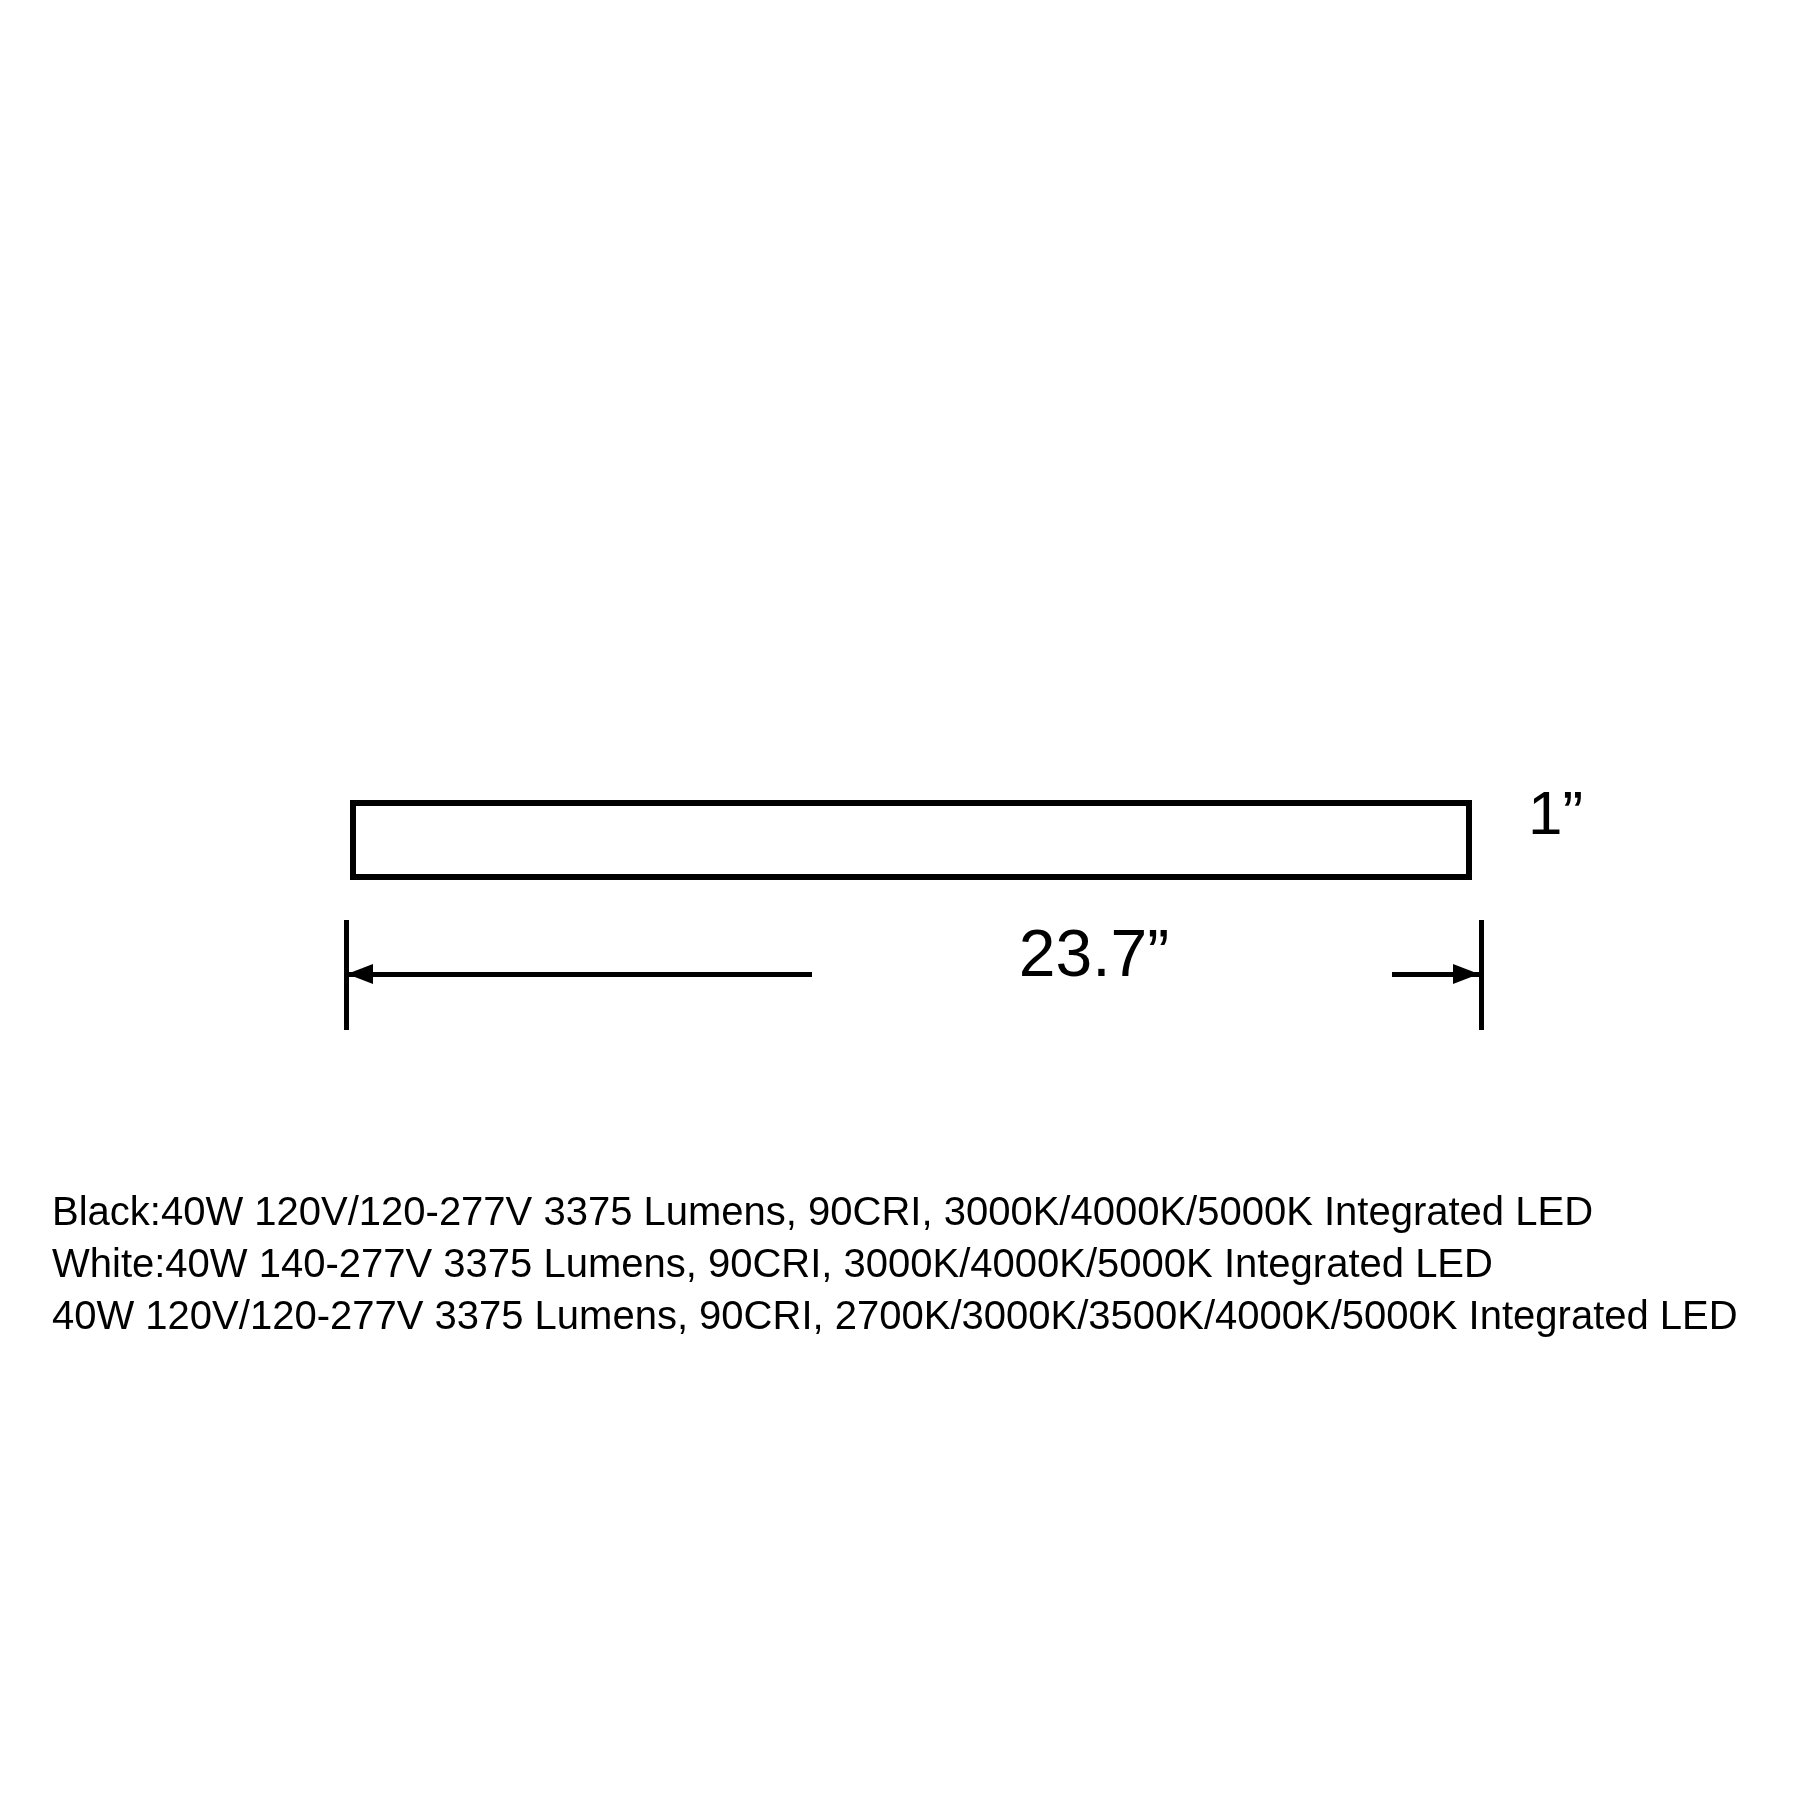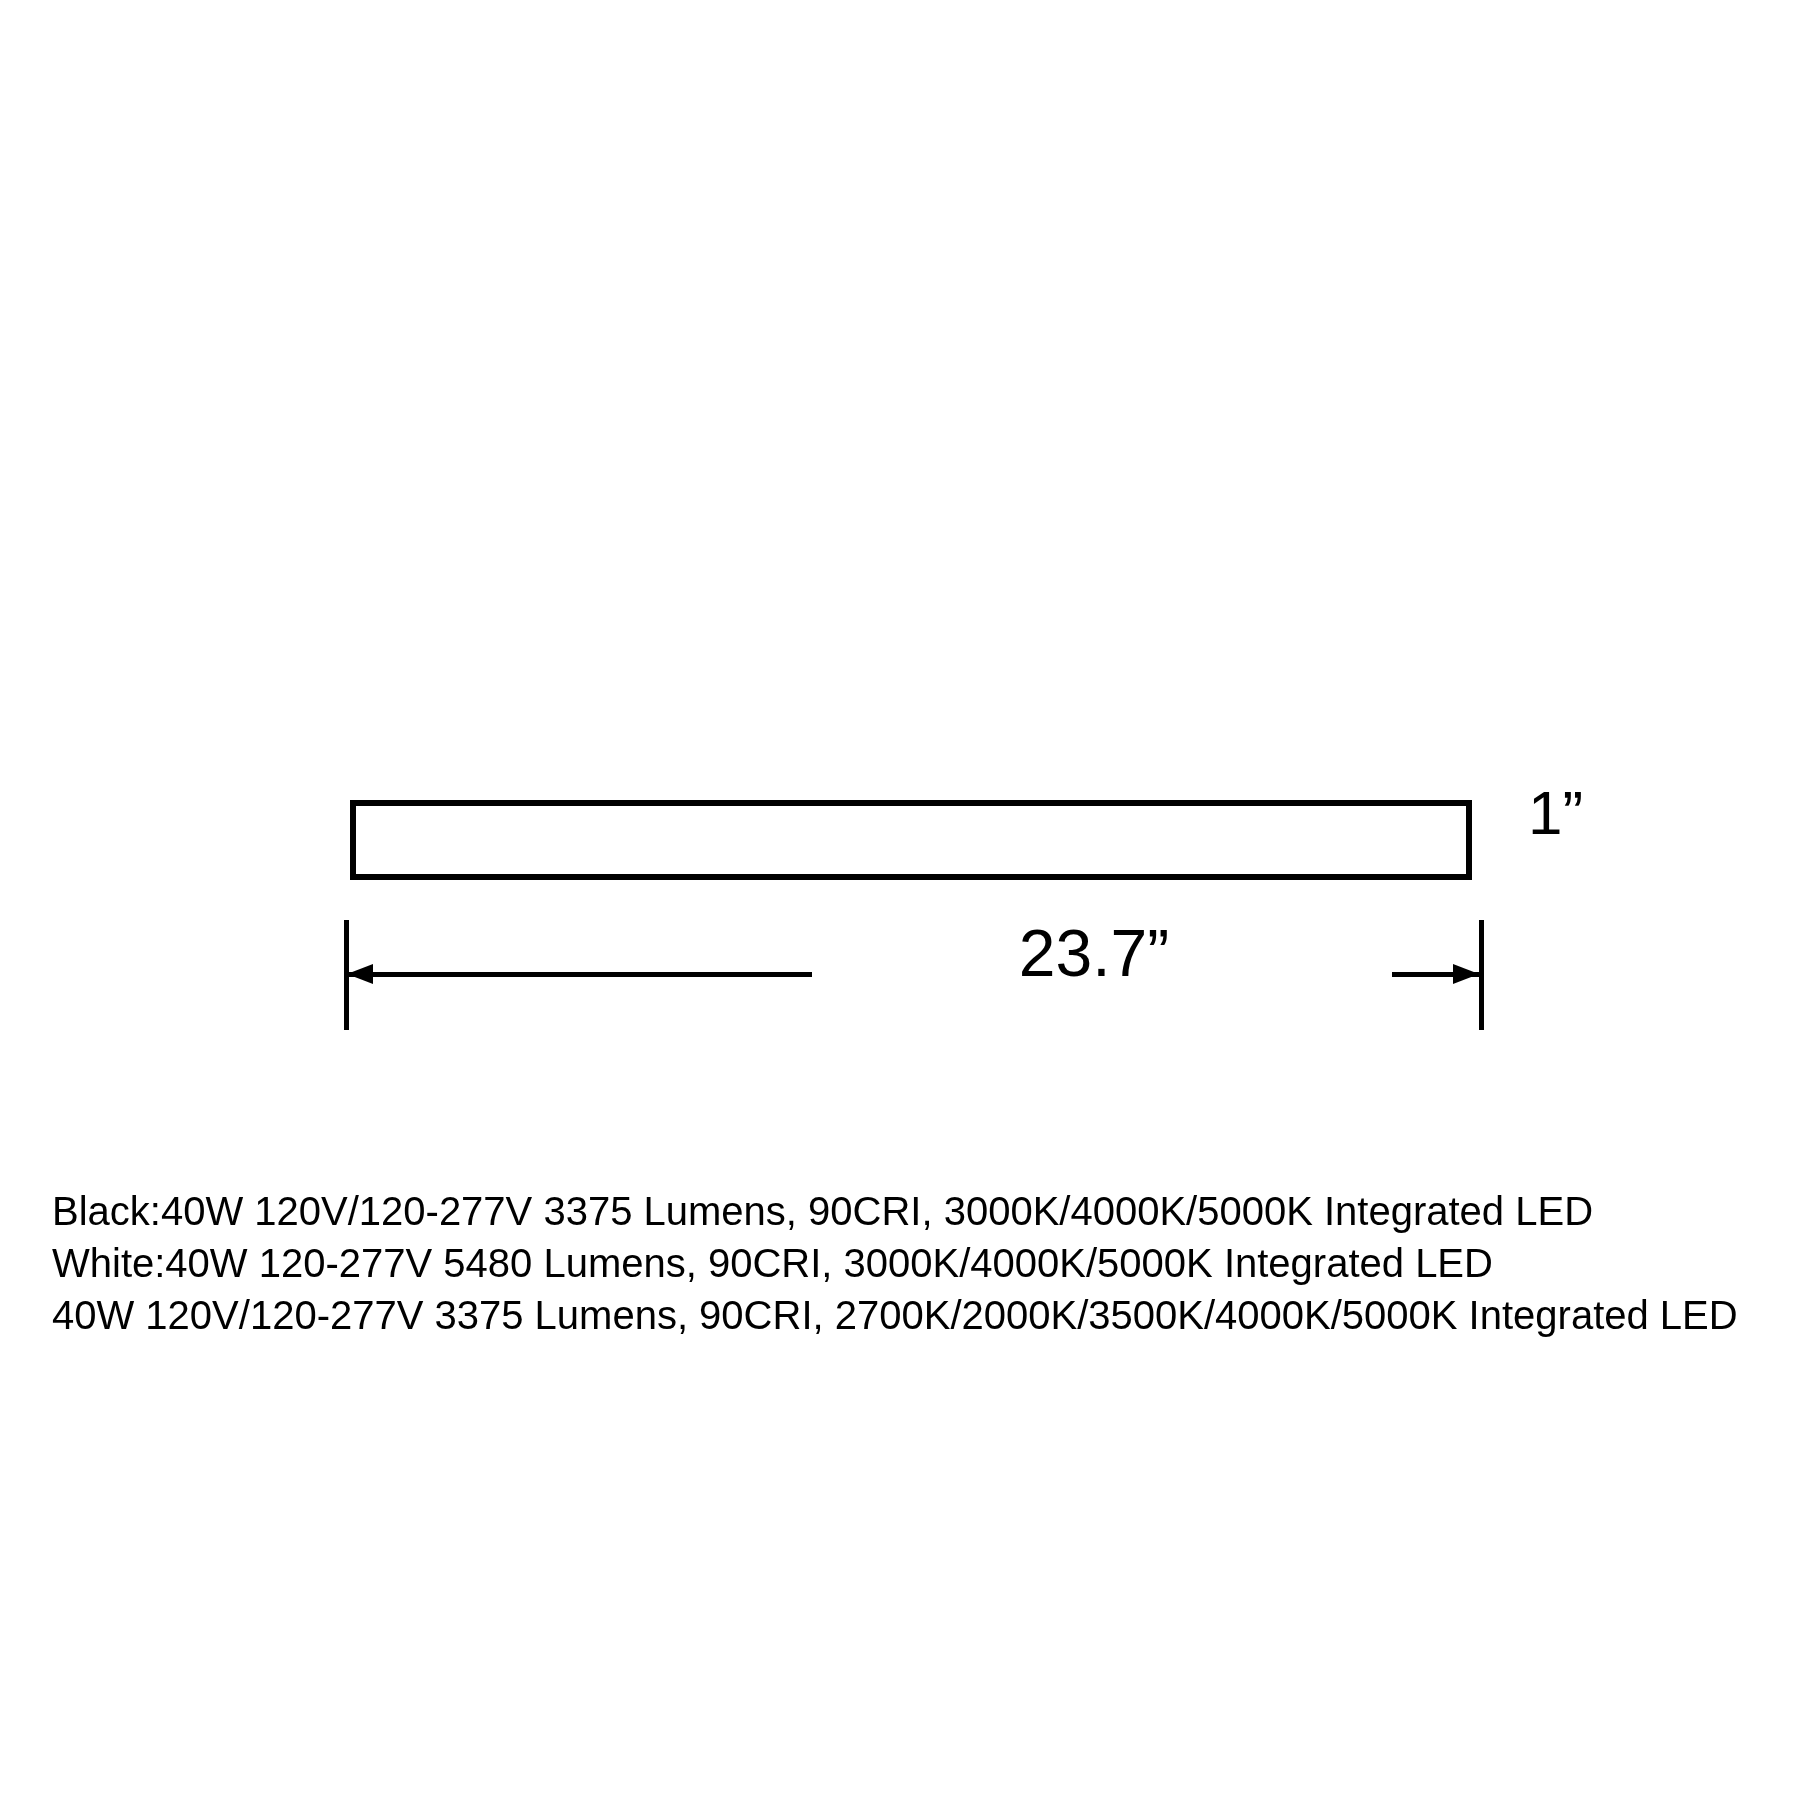--- a/index.html
+++ b/index.html
@@ -132,17 +132,17 @@
     <div class="dim-line seg-right"></div>
 
     <div class="dim-arrow left-arrow"></div>
     <div class="dim-arrow right-arrow"></div>
 
     <div class="dim-label">23.7”</div>
   </div>
 
   <div class="spec-block">
     <div class="spec-line">Black:40W 120V/120-277V 3375 Lumens, 90CRI, 3000K/4000K/5000K Integrated LED</div>
-    <div class="spec-line">White:40W 120-277V 5480 Lumens, 90CRI, 3000K/4000K/5000K Integrated LED</div>
-    <div class="spec-line">40W 120V/120-277V 3375 Lumens, 90CRI, 2700K/2000K/3500K/4000K/5000K Integrated LED</div>
+    <div class="spec-line">White:40W 140-277V 3375 Lumens, 90CRI, 3000K/4000K/5000K Integrated LED</div>
+    <div class="spec-line">40W 120V/120-277V 3375 Lumens, 90CRI, 2700K/3000K/3500K/4000K/5000K Integrated LED</div>
   </div>
 
 </div>
 
 </body></html>

